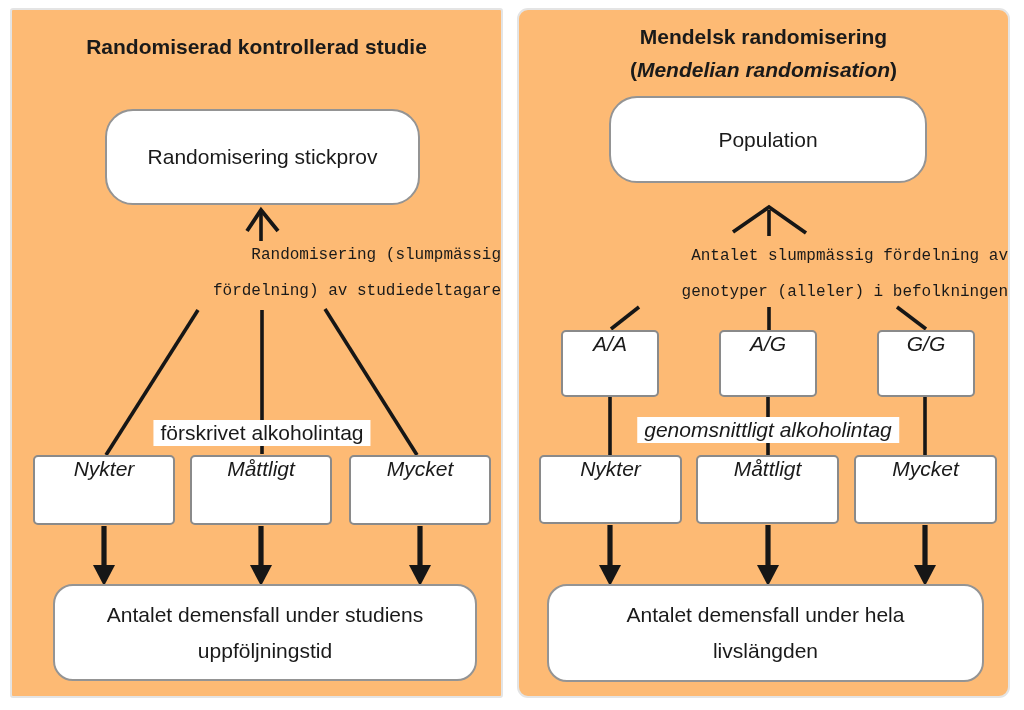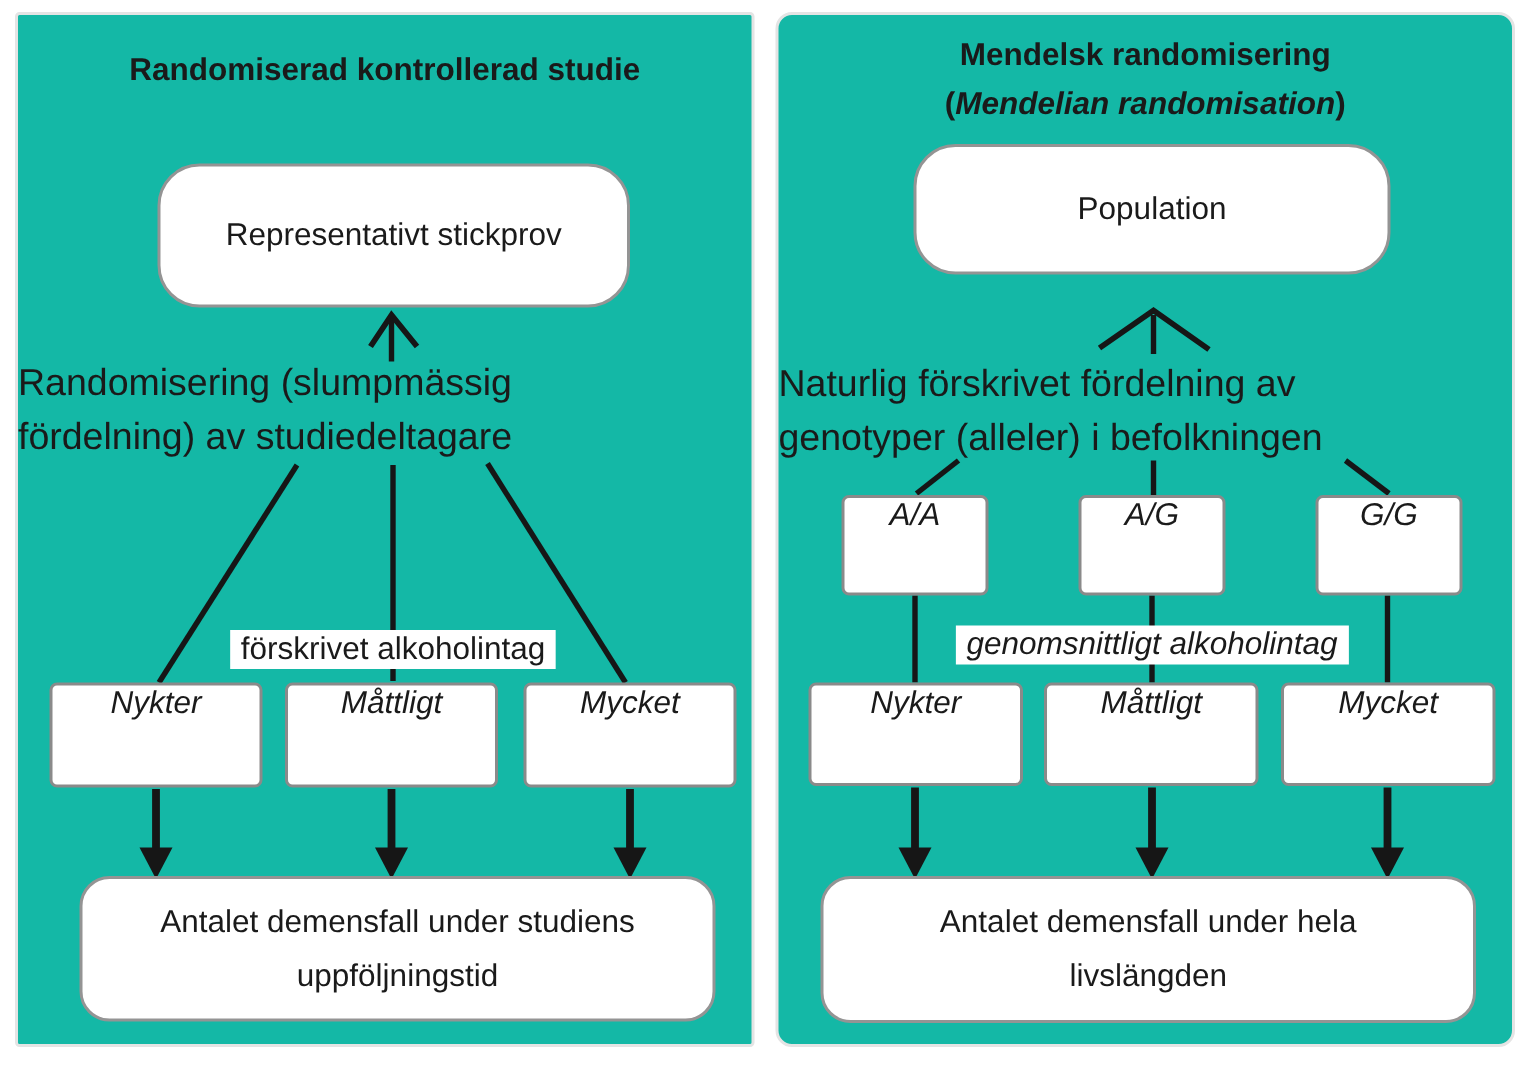--- a/index.html
+++ b/index.html
@@ -11,21 +11,21 @@
     --bg:#ffffff;
   }
   html,body{margin:0;padding:0;background:var(--bg);}
   #stage{
     position:relative;width:1024px;height:710px;background:var(--bg);
     font-family:"Liberation Sans","DejaVu Sans",sans-serif;
     color:var(--text);
   }
   .panel{
     position:absolute;top:8px;width:493px;height:690px;
-    background:#14b8a6;border:2px solid var(--panel-border);border-radius:3px;
+    background:#fdba74;border:2px solid var(--panel-border);border-radius:3px;
     box-sizing:border-box;
   }
   .panel-inner{position:absolute;inset:0;}
   .overlay{position:absolute;left:0;top:0;width:493px;height:686px;}
   .ln{stroke:var(--line);fill:none;stroke-width:3.6;}
   .ln-thin{stroke:var(--line);fill:none;stroke-width:3.6;}
   .ln-head{stroke:var(--line);fill:none;stroke-width:3.8;stroke-linejoin:miter;}
   .shaft{stroke:var(--line);fill:none;stroke-width:5.2;}
   .arrhead{fill:var(--line);stroke:none;}
   .title{
@@ -39,22 +39,22 @@
     text-align:center;font-size:21px;line-height:36px;
   }
   .rbox.outcome{border-radius:20px;}
   .sbox{
     position:absolute;box-sizing:border-box;background:#fff;
     border:2px solid var(--box-border);border-radius:5px;
     display:flex;align-items:flex-start;justify-content:center;
     text-align:center;font-size:21px;font-style:italic;
   }
   .plabel{
-    position:absolute;left:0;width:100%;text-align:left;
-    font-size:25px;line-height:36px;
+    position:absolute;left:0;width:100%;text-align:right;
+    font-size:16px;line-height:36px;font-family:Liberation Mono, monospace;
   }
   .exlabel{
     position:absolute;transform:translateX(-50%);
     background:#fff;padding:0 7px;white-space:nowrap;
     font-size:21px;line-height:26px;
   }
   .it{font-style:italic;}
 </style>
 </head>
 <body>
@@ -77,21 +77,21 @@
         <polygon class="arrhead" points="81,555 103,555 92,576"></polygon>
         <path class="shaft" d="M249,516 V558"></path>
         <polygon class="arrhead" points="238,555 260,555 249,576"></polygon>
         <path class="shaft" d="M408,516 V558"></path>
         <polygon class="arrhead" points="397,555 419,555 408,576"></polygon>
       </svg>
 
       <div class="title" style="top:20px;">Randomiserad kontrollerad studie</div>
 
       <div class="rbox" style="left:93px;top:99px;width:315px;height:96px;">
-        <span>Representativt stickprov</span>
+        <span>Randomisering stickprov</span>
       </div>
 
       <div class="plabel" style="top:227px;">
         <div>Randomisering (slumpmässig</div>
         <div>fördelning) av studiedeltagare</div>
       </div>
 
       <div class="exlabel" style="left:250px;top:410px;">förskrivet alkoholintag</div>
 
       <div class="sbox" style="left:21px;top:445px;width:142px;height:70px;">
@@ -141,21 +141,21 @@
       <div class="title" style="top:10px;">
         <div>Mendelsk randomisering</div>
         <div><span>(</span><span class="it">Mendelian randomisation</span><span>)</span></div>
       </div>
 
       <div class="rbox" style="left:90px;top:86px;width:318px;height:87px;">
         <span>Population</span>
       </div>
 
       <div class="plabel" style="top:228px;">
-        <div>Naturlig förskrivet fördelning av</div>
+        <div>Antalet slumpmässig fördelning av</div>
         <div>genotyper (alleler) i befolkningen</div>
       </div>
 
       <div class="sbox" style="left:42px;top:320px;width:98px;height:67px;">
         <span>A/A</span>
       </div>
       <div class="sbox" style="left:200px;top:320px;width:98px;height:67px;">
         <span>A/G</span>
       </div>
       <div class="sbox" style="left:358px;top:320px;width:98px;height:67px;">

